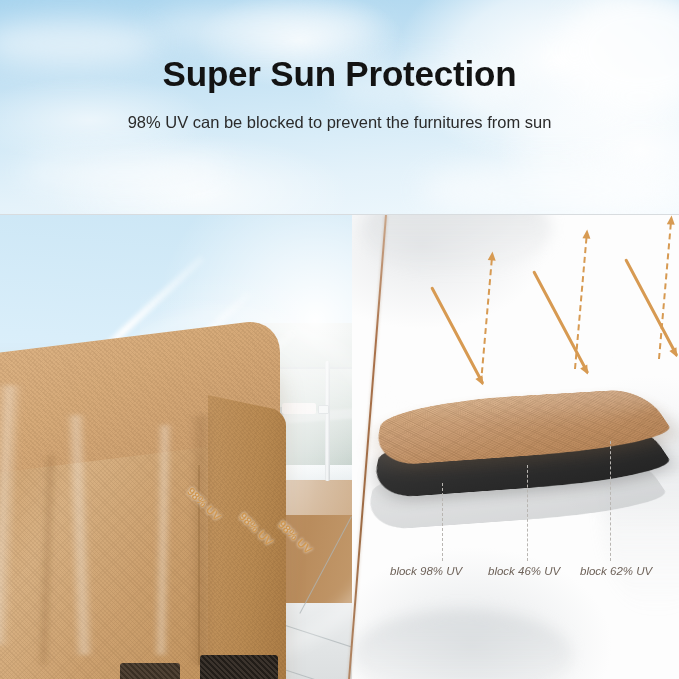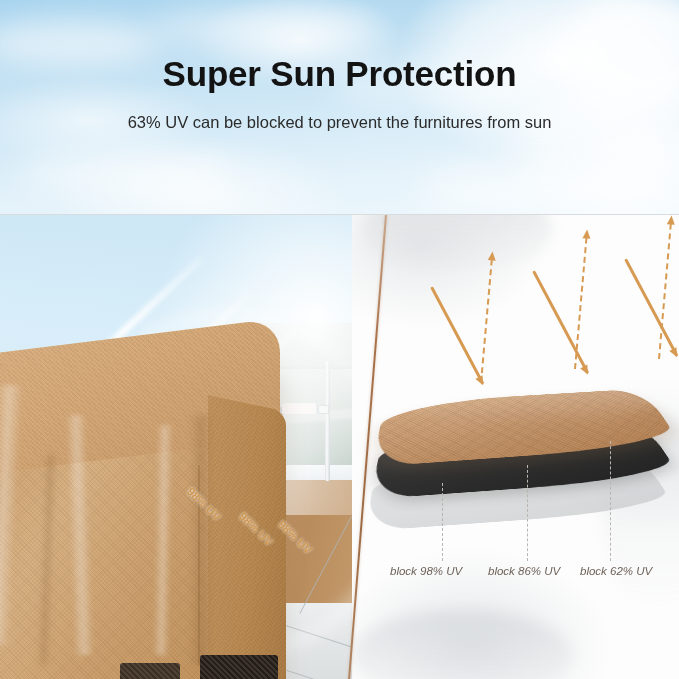--- a/index.html
+++ b/index.html
@@ -279,21 +279,21 @@
 <div class="page">
 
   <div class="header">
     <div class="cloud c1"></div>
     <div class="cloud c2"></div>
     <div class="cloud c3"></div>
     <div class="cloud c4"></div>
     <div class="cloud c5"></div>
     <div class="cloud c6"></div>
     <div class="title">Super Sun Protection</div>
-    <div class="subtitle">63% UV can be blocked to prevent the furnitures from sun</div>
+    <div class="subtitle">98% UV can be blocked to prevent the furnitures from sun</div>
   </div>
 
   <div class="panel">
 
     <div class="photo">
       <div class="view"></div>
       <div class="road"></div>
       <div class="bus2"></div>
       <div class="bus"></div>
       <div class="ledge"></div>
@@ -366,20 +366,20 @@
       <div class="arrow-in ai3"></div>
       <div class="arrow-out ao1"></div>
       <div class="arrow-out ao2"></div>
       <div class="arrow-out ao3"></div>
 
       <div class="leader l1"></div>
       <div class="leader l2"></div>
       <div class="leader l3"></div>
 
       <div class="caption cap1">block 98% UV</div>
-      <div class="caption cap2">block 86% UV</div>
+      <div class="caption cap2">block 46% UV</div>
       <div class="caption cap3">block 62% UV</div>
     </div>
 
     <div class="divider"></div>
 
   </div>
 </div>
 
 </body></html>

